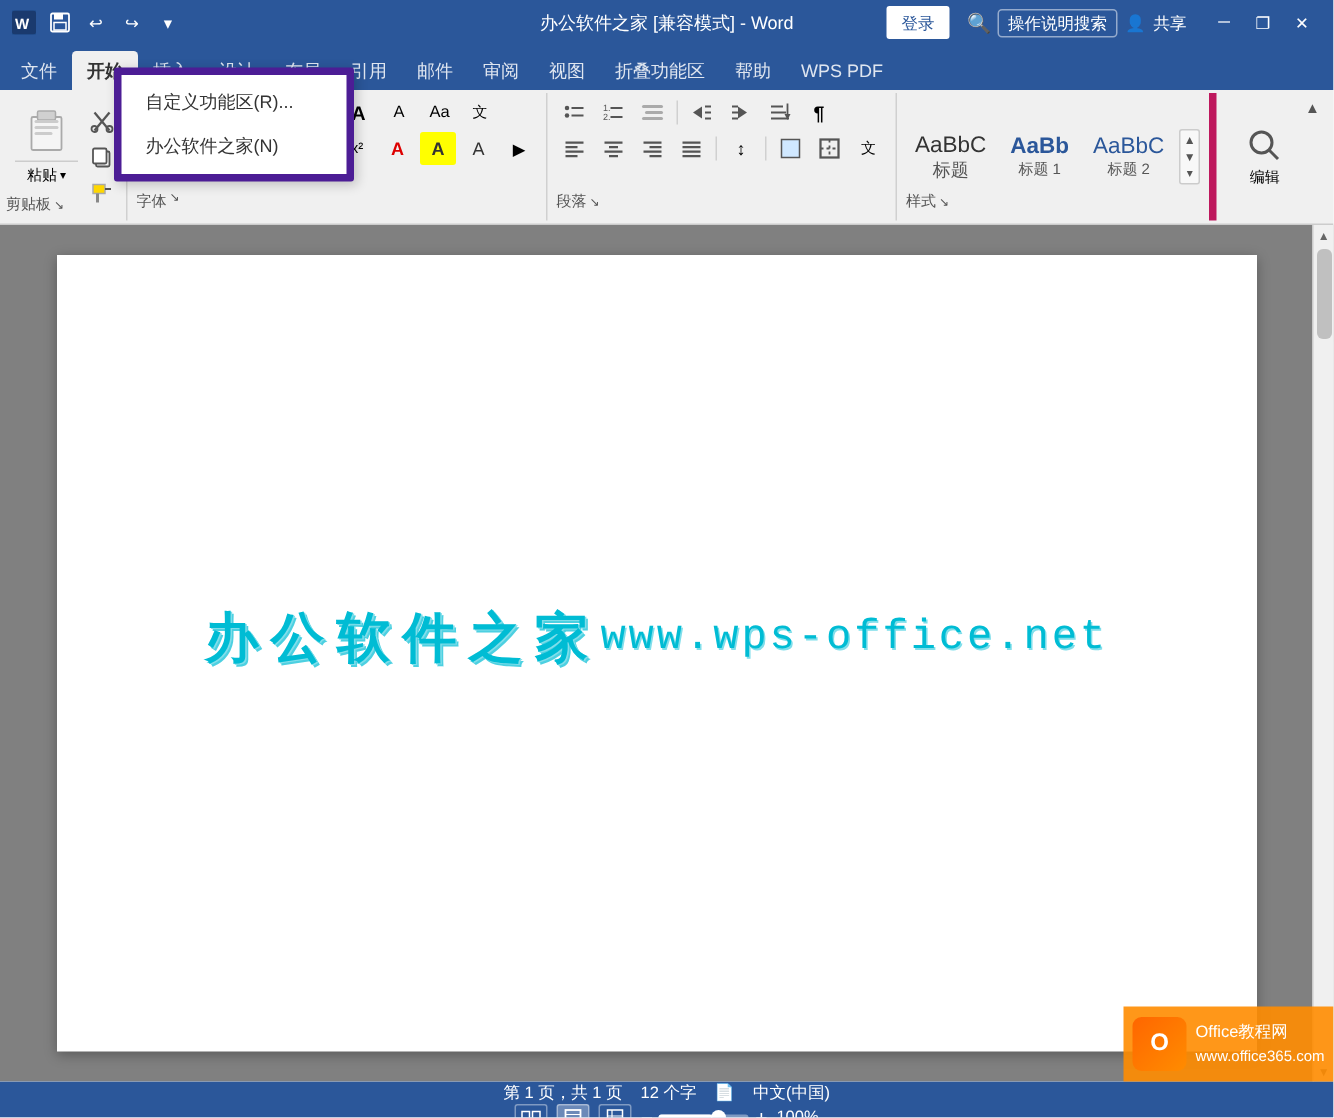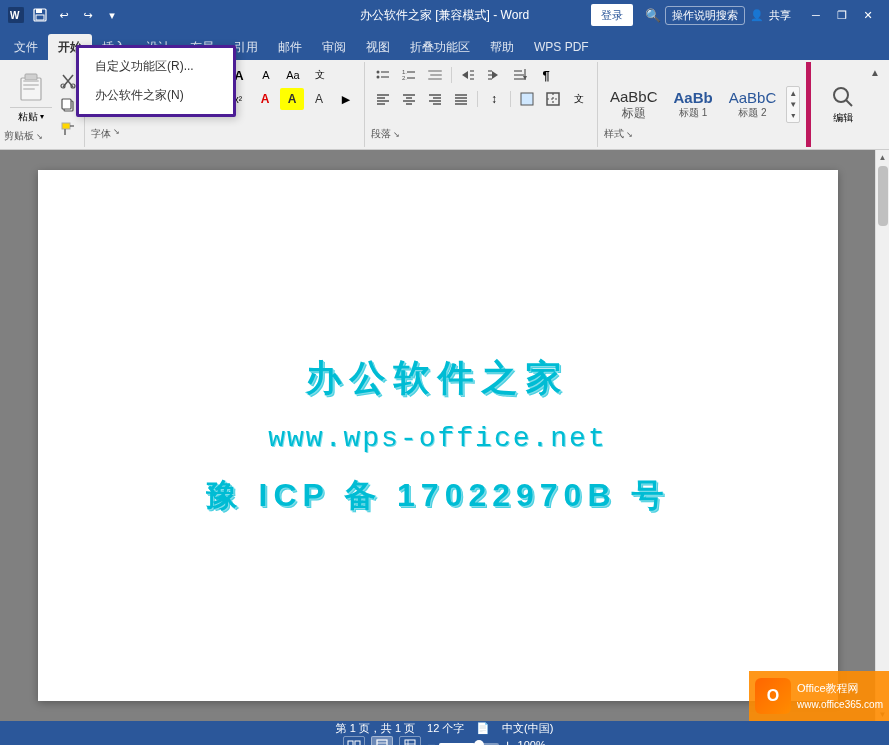--- a/index.html
+++ b/index.html
@@ -191,21 +191,20 @@
       justify-content: center;
       padding: 20px 0;
     }
     .doc-page {
       width: 800px;
       min-height: 500px;
       background: white;
       box-shadow: 0 2px 8px rgba(0,0,0,0.3);
       padding: 60px 80px;
       display: flex;
-      flex-direction: column;
       align-items: center;
       justify-content: center;
     }
 
     .doc-text-1 {
       font-size: 36px;
       color: #00bcd4;
       font-family: 'Microsoft YaHei', sans-serif;
       font-weight: bold;
       letter-spacing: 8px;
@@ -329,21 +328,21 @@
       top: -3px;
       left: 58%;
     }
 
     
     .dropdown-menu {
       position: absolute;
       top: 45px;
       left: 76px;
       background: white;
-      border: 3px solid #4c1d95;
+      border: 5px solid #4c1d95;
       box-shadow: 2px 2px 8px rgba(0,0,0,0.2);
       z-index: 100;
       min-width: 160px;
       padding: 4px 0;
       border-radius: 2px;
     }
     .dropdown-item {
       padding: 6px 16px;
       font-size: 12px;
       color: #333;
@@ -703,21 +702,20 @@
 </div>
 
 <div class="main-content">
   <div class="doc-area-wrapper">
 
     <div class="doc-area">
       <div class="doc-scroll">
         <div class="doc-page">
           <div class="doc-text-1">办公软件之家</div>
           <div class="doc-text-2">www.wps-office.net</div>
-          <div class="doc-text-3">豫 ICP 备 17022970B 号</div>
         </div>
       </div>
 
       <div class="v-scrollbar">
         <div class="scroll-arrow">▲</div>
         <div class="scroll-thumb"></div>
         <div class="scroll-track"></div>
         <div class="scroll-arrow">▼</div>
       </div>
     </div>

